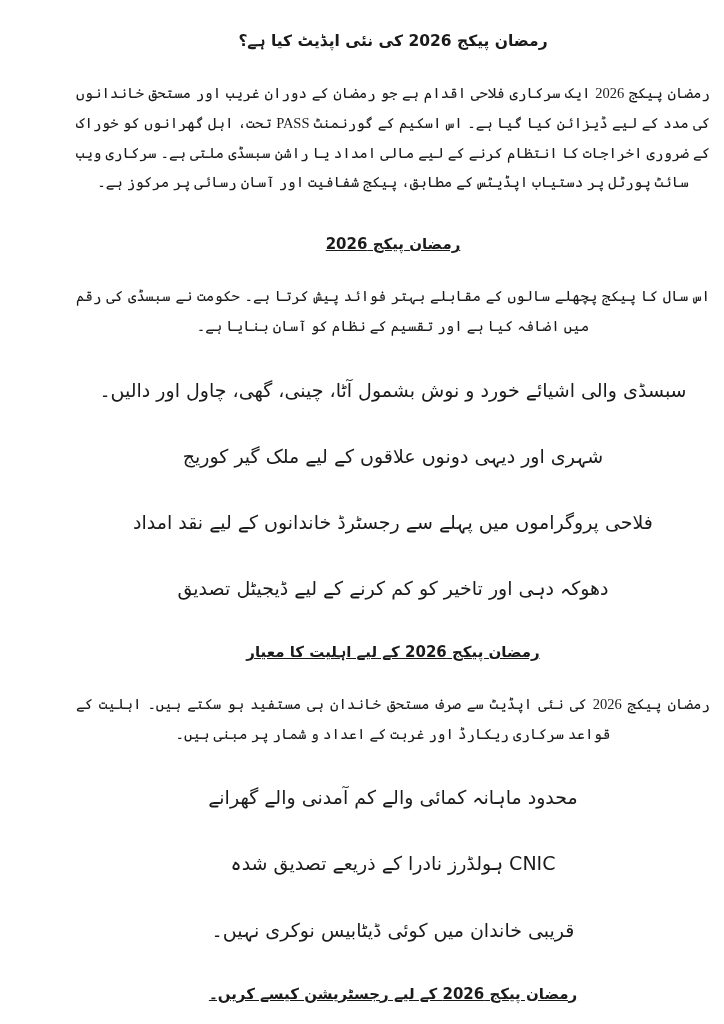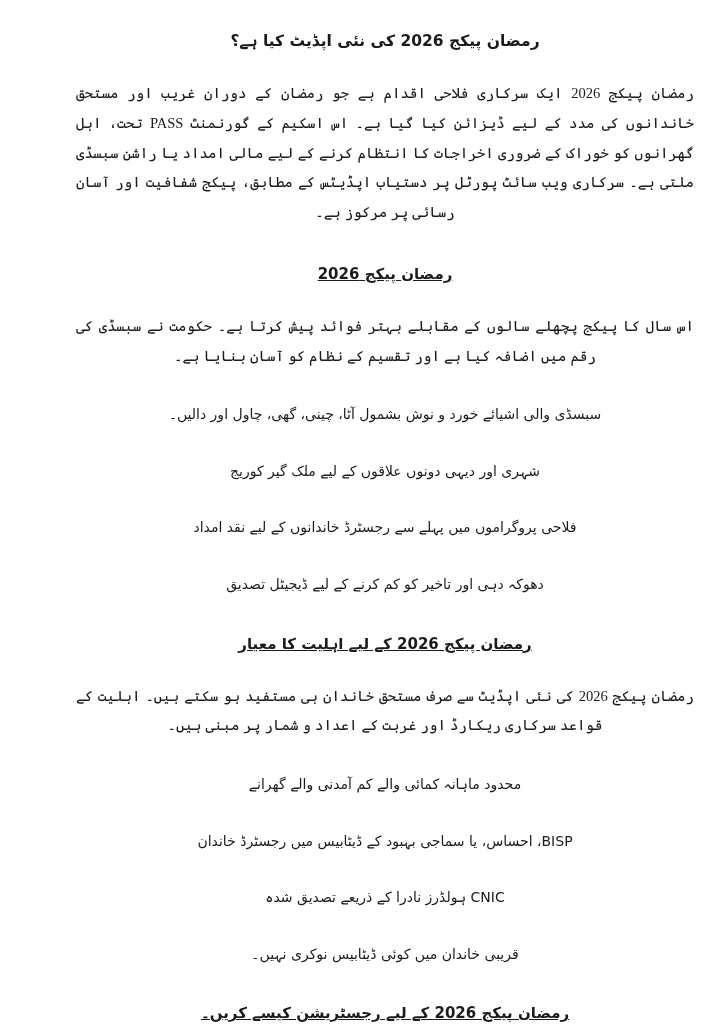--- a/index.html
+++ b/index.html
@@ -11,21 +11,21 @@
     width: 724px;
     height: 1024px;
     font-family: "DejaVu Sans", "Liberation Sans", sans-serif;
     color: #1b1b1b;
     overflow: hidden;
   }
   .page {
     box-sizing: border-box;
     width: 672px;
     height: 1024px;
-    padding: 22px 28px 0 22px;
+    padding: 22px 12px 0 22px;
     background: #ffffff;
     direction: rtl;
     text-align: right;
   }
   .doc-title {
     text-align: center;
     font-size: 15.5px;
     line-height: 1.5;
     font-weight: 600;
     margin: 8px 0 0 0;
@@ -43,21 +43,21 @@
   .section-heading {
     text-align: center;
     font-size: 15px;
     font-weight: 600;
     line-height: 1.6;
     margin: 34px 0 0 0;
     text-decoration: underline;
   }
   .centered-line {
     text-align: center;
-    font-size: 14px;
+    font-size: 19px;
     line-height: 1.9;
     margin: 30px 0 0 0;
   }
 </style>
 </head>
 <body>
 
 <div class="page">
 
   <h1 class="doc-title">رمضان پیکج 2026 کی نئی اپڈیٹ کیا ہے؟</h1>
@@ -75,21 +75,20 @@
   <p class="centered-line">فلاحی پروگراموں میں پہلے سے رجسٹرڈ خاندانوں کے لیے نقد امداد</p>
 
   <p class="centered-line">دھوکہ دہی اور تاخیر کو کم کرنے کے لیے ڈیجیٹل تصدیق</p>
 
   <h2 class="section-heading">رمضان پیکج 2026 کے لیے اہلیت کا معیار</h2>
 
   <p class="para">رمضان پیکج 2026 کی نئی اپڈیٹ سے صرف مستحق خاندان ہی مستفید ہو سکتے ہیں۔ اہلیت کے قواعد سرکاری ریکارڈ اور غربت کے اعداد و شمار پر مبنی ہیں۔</p>
 
   <p class="centered-line">محدود ماہانہ کمائی والے کم آمدنی والے گھرانے</p>
 
-  <p class="centered-line">BISP، احساس، یا سماجی بہبود کے ڈیٹابیس میں رجسٹرڈ خاندان</p>
 
   <p class="centered-line">CNIC ہولڈرز نادرا کے ذریعے تصدیق شدہ</p>
 
   <p class="centered-line">قریبی خاندان میں کوئی ڈیٹابیس نوکری نہیں۔</p>
 
   <h2 class="section-heading">رمضان پیکج 2026 کے لیے رجسٹریشن کیسے کریں۔</h2>
 
 </div>
 
 </body></html>

